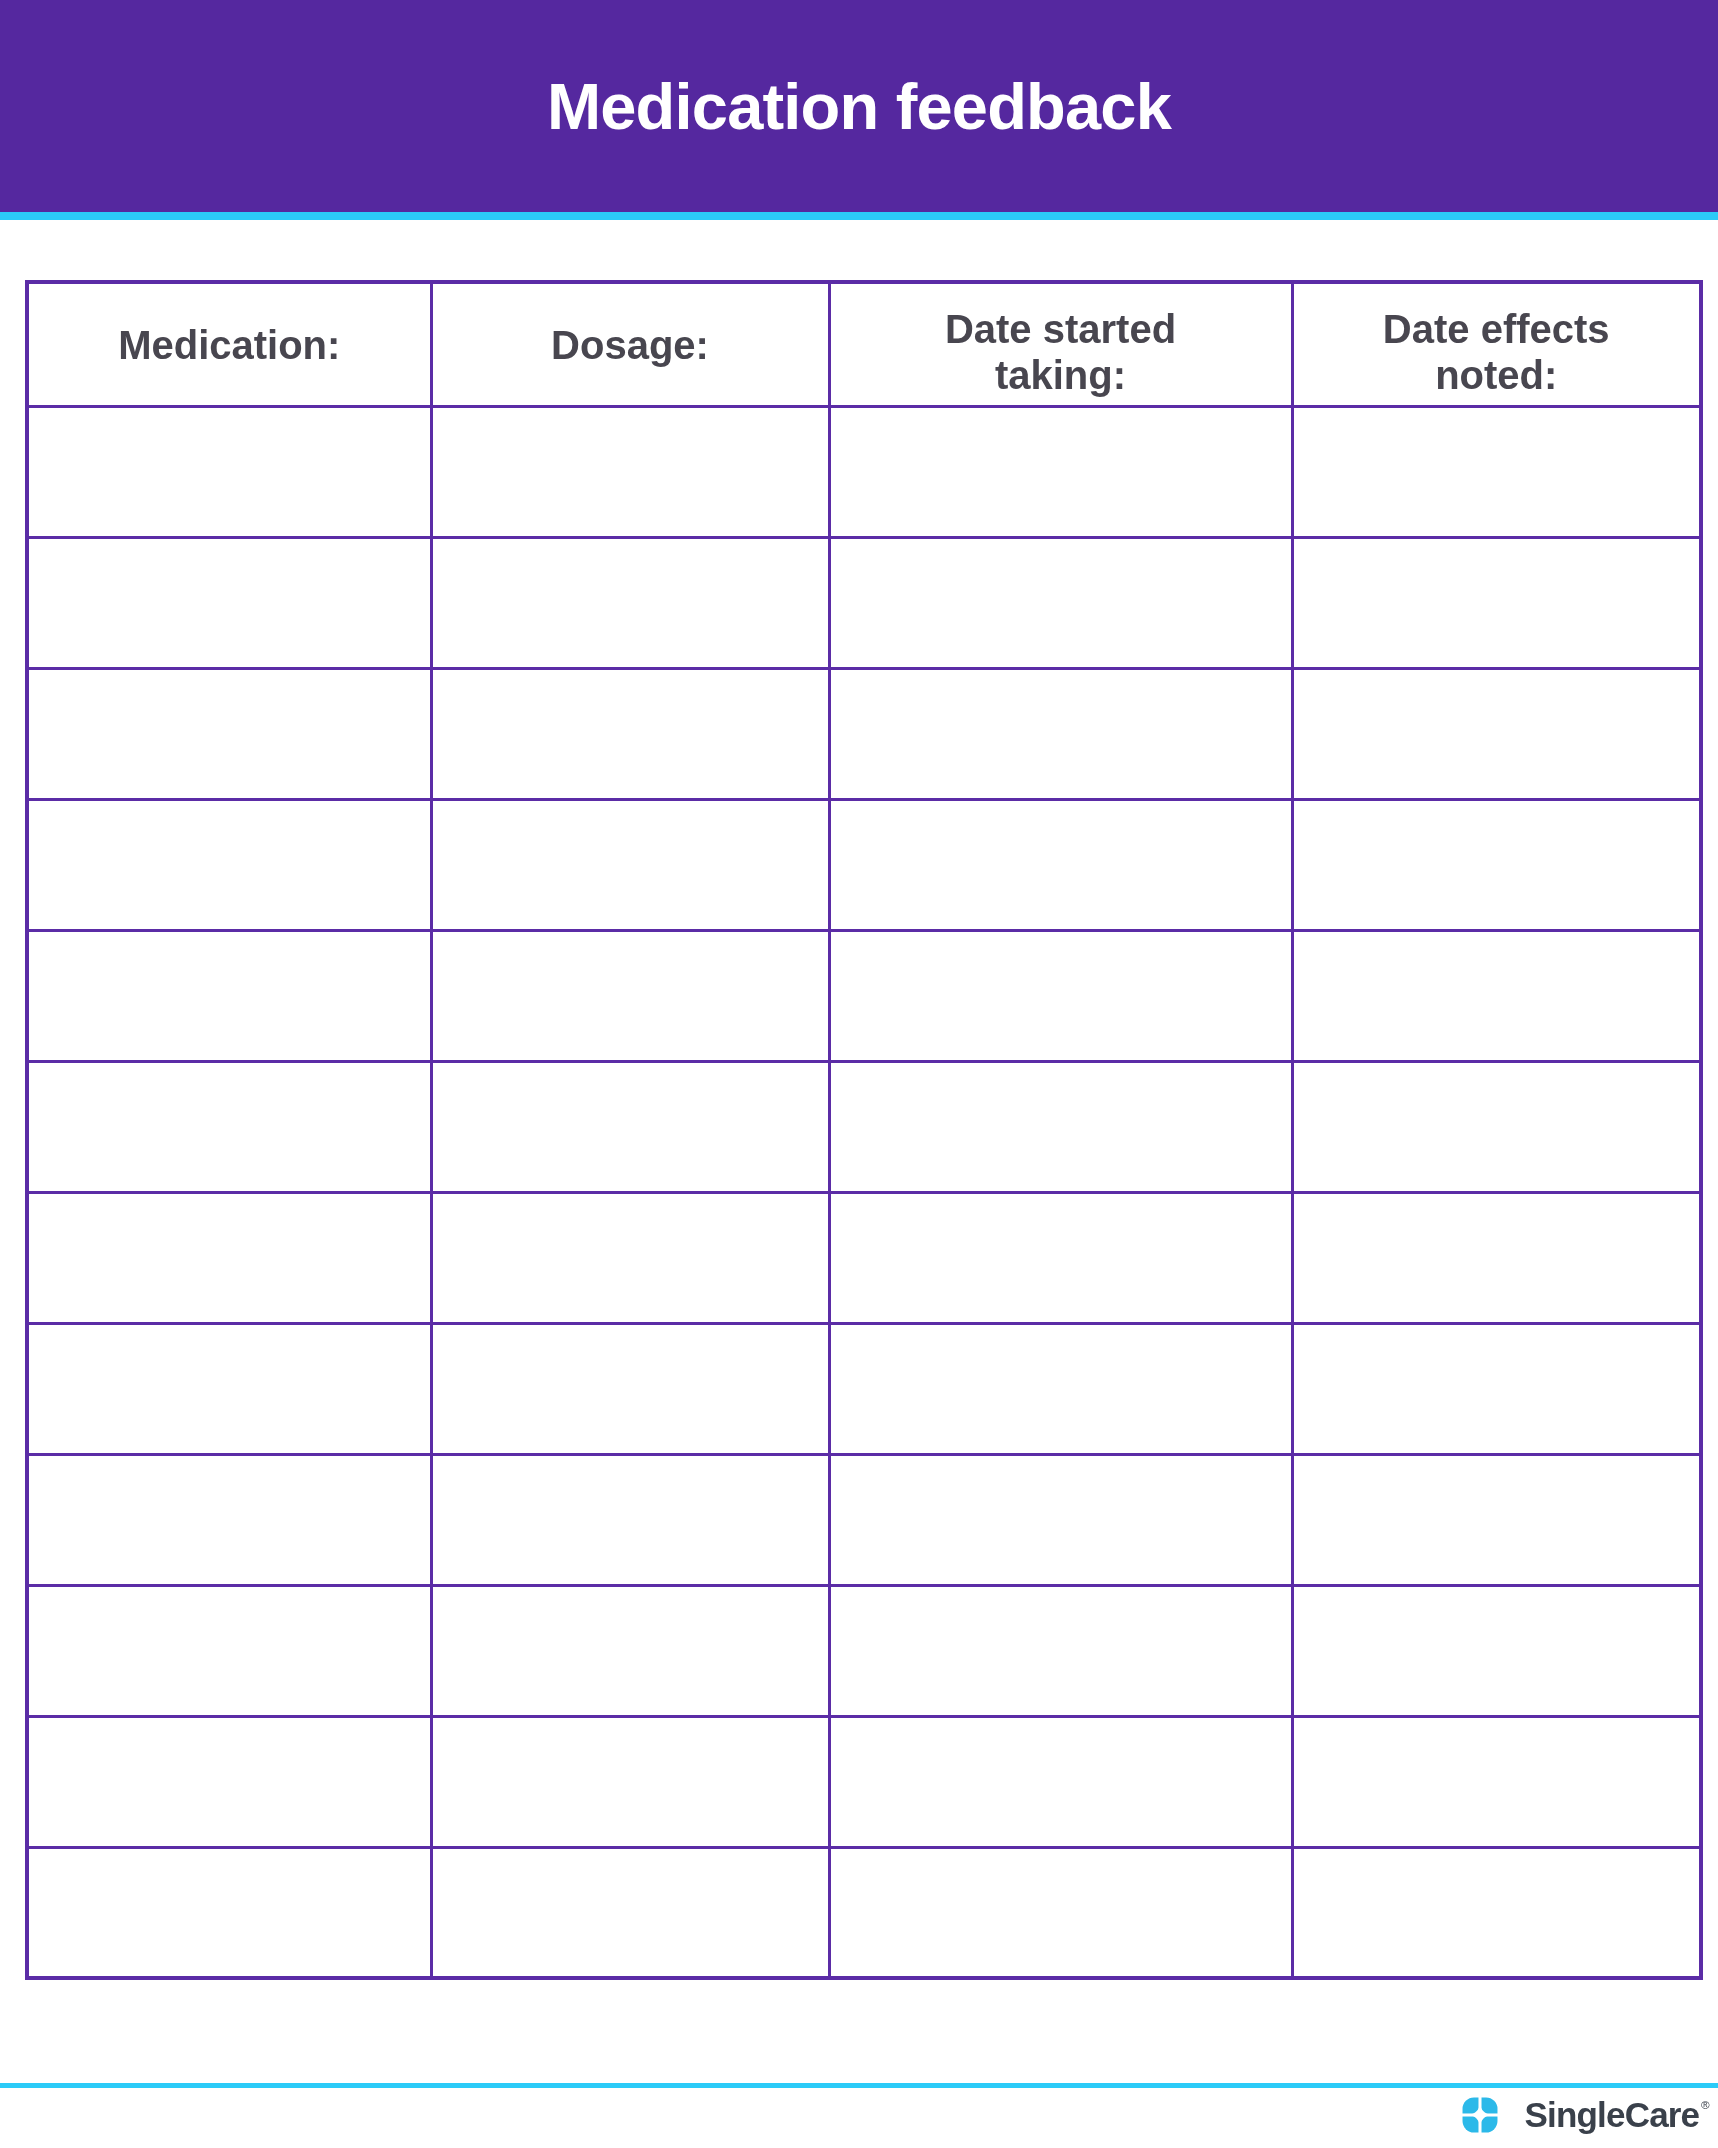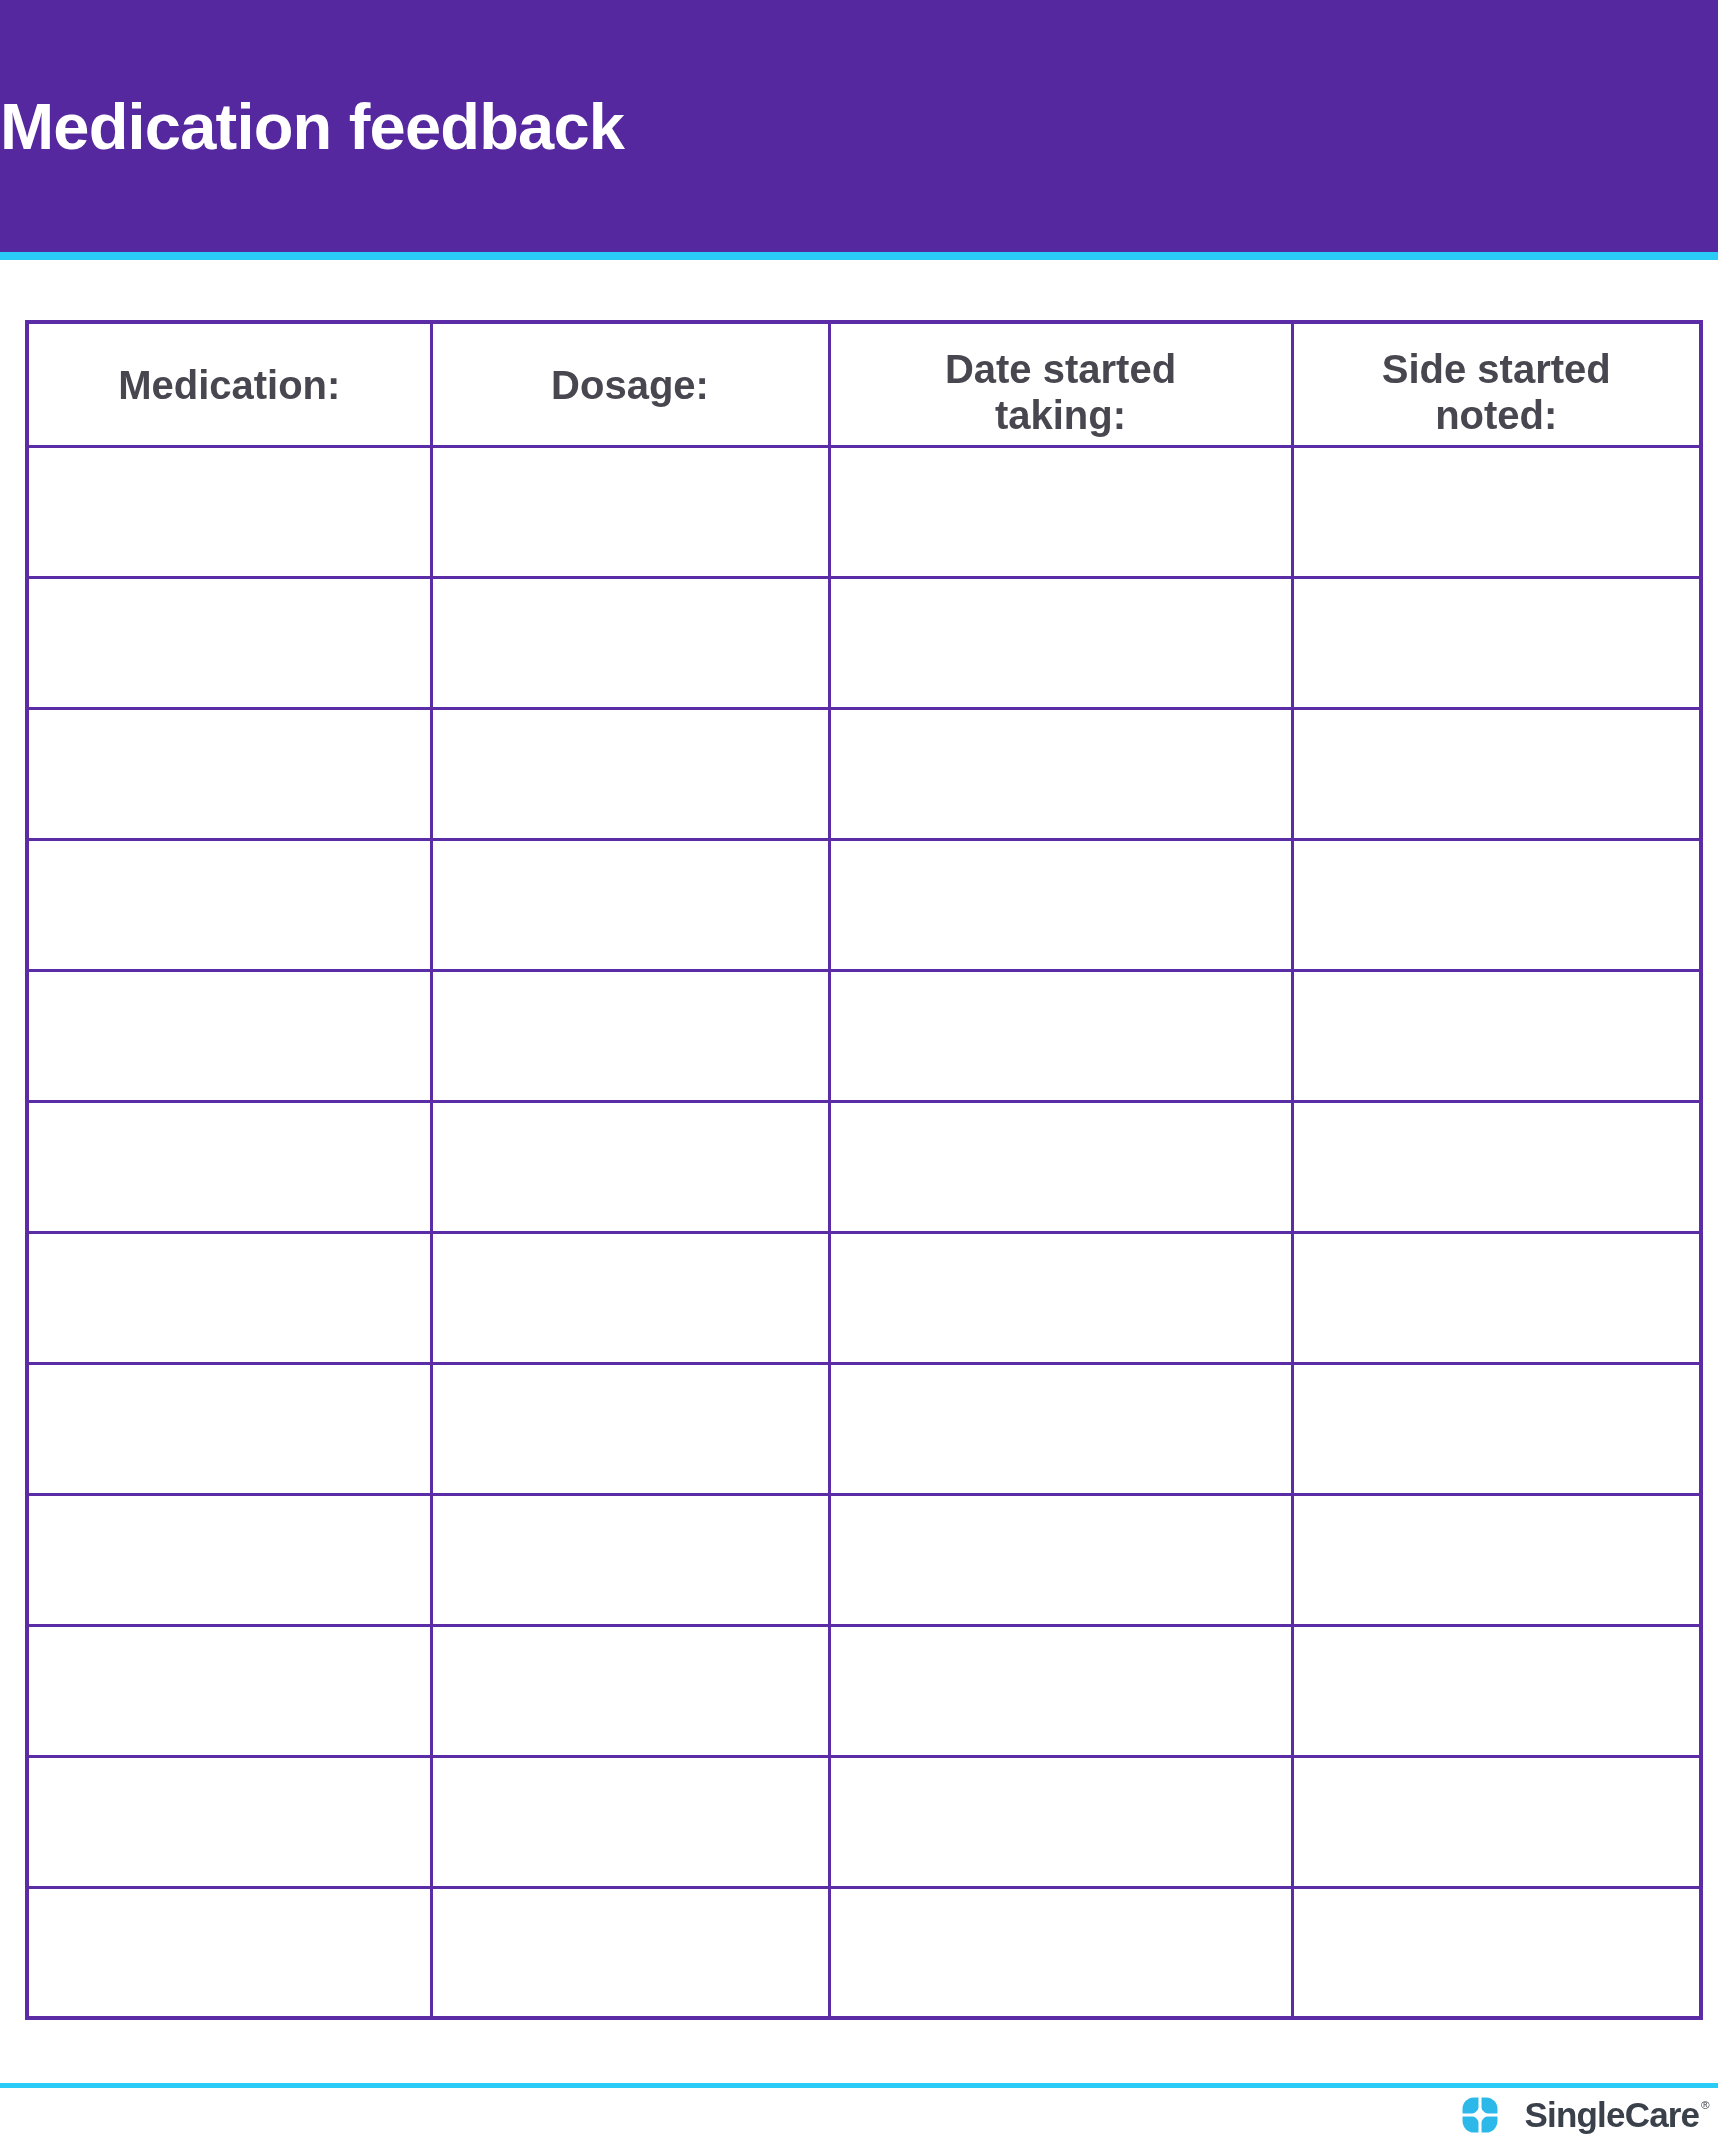--- a/index.html
+++ b/index.html
@@ -8,25 +8,25 @@
     position: relative;
     width: 1718px;
     height: 2148px;
     background: #ffffff;
     font-family: "Liberation Sans", sans-serif;
     overflow: hidden;
   }
   
   .banner {
     width: 100%;
-    height: 252px;
+    height: 212px;
     background: #55289F;
     display: flex;
     align-items: center;
-    justify-content: flex-start;
+    justify-content: center;
   }
   .banner h1 {
     color: #ffffff;
     font-size: 65px;
     font-weight: 700;
     letter-spacing: -0.8px;
   }
   .accent-stripe {
     width: 100%;
     background: #2BCBF8;
@@ -111,21 +111,21 @@
         <th>
           <span class="th-inner">Medication:</span>
         </th>
         <th>
           <span class="th-inner">Dosage:</span>
         </th>
         <th class="narrow">
           <span class="th-inner">Date started taking:</span>
         </th>
         <th class="narrow">
-          <span class="th-inner">Side started noted:</span>
+          <span class="th-inner">Date effects noted:</span>
         </th>
       </tr>
     </thead>
     <tbody>
         <tr>
           <td></td>
           <td></td>
           <td></td>
           <td></td>
         </tr>

